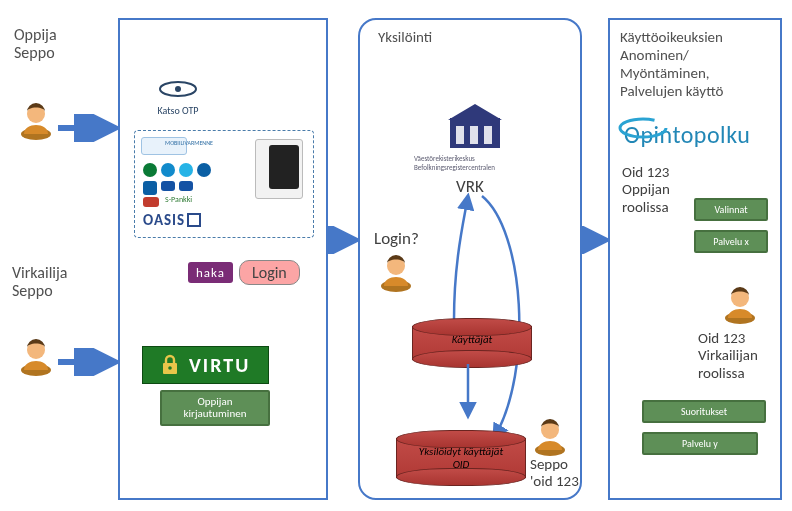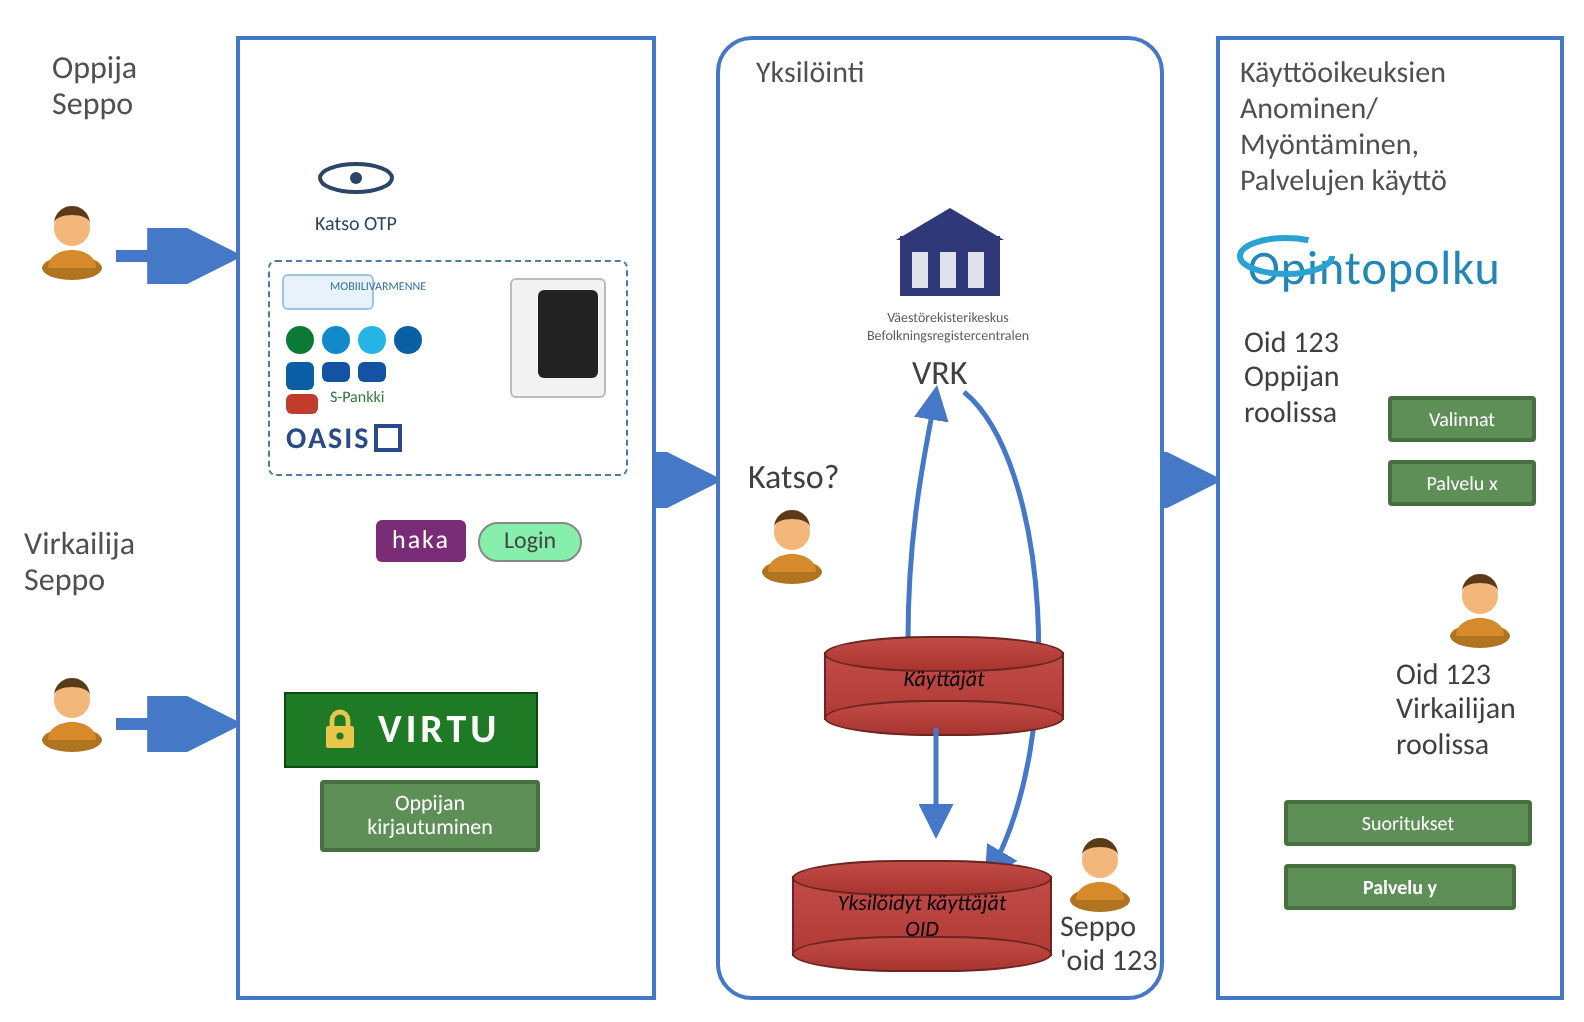--- a/index.html
+++ b/index.html
@@ -18,21 +18,21 @@
     background: #fff;
   }
   .panel-auth  { left: 118px; top: 18px; width: 210px; height: 482px; }
   .panel-id    { left: 358px; top: 18px; width: 224px; height: 482px; border-radius: 18px; }
   .panel-perm  { left: 608px; top: 18px; width: 174px; height: 482px; }
 
   .title { font-size: 15px; color: #505050; }
   .panel-title { position: absolute; top: 8px; }
 
   .label-block { position: absolute; font-size: 16px; color: #505050; line-height: 1.15; }
-  .role1 { left: 14px; top: 26px; margin-left: 12px; }
+  .role1 { left: 14px; top: 26px; }
   .role2 { left: 12px; top: 264px; }
 
   
   .person { position: absolute; width: 36px; height: 40px; }
   .person svg { width: 100%; height: 100%; }
 
   
   .arrow { position: absolute; }
 
   
@@ -78,33 +78,33 @@
   .dashed {
     position: absolute;
     border: 1.5px dashed #4a7caa;
     border-radius: 4px;
     background: #fff;
   }
 
   
   .haka-wrap { position:absolute; display:flex; gap:6px; align-items:center;padding-left:46px; }
   .haka-badge { background:#7a2c76; color:#fff; padding:3px 8px; border-radius:3px; font-size:13px; letter-spacing:1px; }
-  .login-pill { border:1px solid #888; border-radius:10px; padding:2px 12px; font-size:12px; color:#444; background:#86efac; }
+  .login-pill { border:1px solid #888; border-radius:10px; padding:2px 12px; font-size:16px; color:#444; background:#fca5a5; }
 
   
   .virtu { position:absolute; background:#1f7a26; color:#fff; border:1px solid #0d4a12; display:flex; align-items:center; gap:10px; padding:6px 18px; font-size:20px; font-weight:bold; letter-spacing:2px; }
   .virtu .lock { width:18px; height:22px; display:inline-block; }
 
   
   .opolku { position:absolute; font-size:24px; color:#2287b6; font-weight:500; letter-spacing:0.5px; }
   .opolku .swoosh { position:absolute; width:54px; height:28px; left:-8px; top:-6px; }
 
   
   .vrk-logo { position:absolute; width:70px; height:56px; }
-  .vrk-sub  { position:absolute; font-size:7px; color:#5b5b70; text-align:center; width:120px; }
+  .vrk-sub  { position:absolute; font-size:7px; color:#5b5b70; width:120px; }
 
   
   .mini { position:absolute; border-radius:3px; }
 
 </style>
 </head>
 <body>
 
 <div class="label-block role1">Oppija<br>Seppo</div>
 <div class="person" style="left:18px; top:100px;">
@@ -199,21 +199,21 @@
       <rect x="10" y="18" width="50" height="30" fill="#2f397a"></rect>
       <path d="M8 20 L35 4 L62 20 Z" fill="#2f397a"></path>
       <rect x="16" y="26" width="8" height="18" fill="#fff" opacity="0.85"></rect>
       <rect x="30" y="26" width="8" height="18" fill="#fff" opacity="0.85"></rect>
       <rect x="44" y="26" width="8" height="18" fill="#fff" opacity="0.85"></rect>
     </svg>
   </div>
   <div class="vrk-sub" style="left:54px; top:134px;">Väestörekisterikeskus<br>Befolkningsregistercentralen</div>
   <div style="position:absolute; left:96px; top:156px; font-size:17px; color:#404040;">VRK</div>
 
-  <div style="position:absolute; left:14px; top:208px; font-size:17px; color:#404040;">Katso?</div>
+  <div style="position:absolute; left:14px; top:208px; font-size:17px; color:#404040;">Login?</div>
   <div class="person" style="left:18px; top:232px;">
     <svg viewBox="0 0 36 40">
         <ellipse cx="18" cy="34" rx="15" ry="6" fill="#b07420"></ellipse>
         <path d="M6 34 C6 22 30 22 30 34" fill="#d78a2a"></path>
         <circle cx="18" cy="14" r="9" fill="#f3b77c"></circle>
         <path d="M9 12 a9 9 0 0 1 18 0 c0 -6 -18 -6 -18 0" fill="#5b3a17"></path>
       </svg>
   </div>
 
   <svg style="position:absolute; left:44px; top:170px; width:150px; height:260px;">
@@ -271,14 +271,14 @@
     <svg viewBox="0 0 36 40">
         <ellipse cx="18" cy="34" rx="15" ry="6" fill="#b07420"></ellipse>
         <path d="M6 34 C6 22 30 22 30 34" fill="#d78a2a"></path>
         <circle cx="18" cy="14" r="9" fill="#f3b77c"></circle>
         <path d="M9 12 a9 9 0 0 1 18 0 c0 -6 -18 -6 -18 0" fill="#5b3a17"></path>
       </svg>
   </div>
 
   <div style="position:absolute; left:88px; top:310px; font-size:15px; color:#404040; line-height:1.15;">Oid 123<br>Virkailijan<br>roolissa</div>
   <div class="gbtn" style="position:absolute; left:32px; top:380px; width:124px; font-size:10px;">Suoritukset</div>
-  <div class="gbtn" style="position:absolute; left:32px; top:412px; width:116px; font-size:10px;font-weight:bold;">Palvelu  y</div>
+  <div class="gbtn" style="position:absolute; left:32px; top:412px; width:116px; font-size:10px;">Palvelu  y</div>
 </div>
 
 </body></html>

